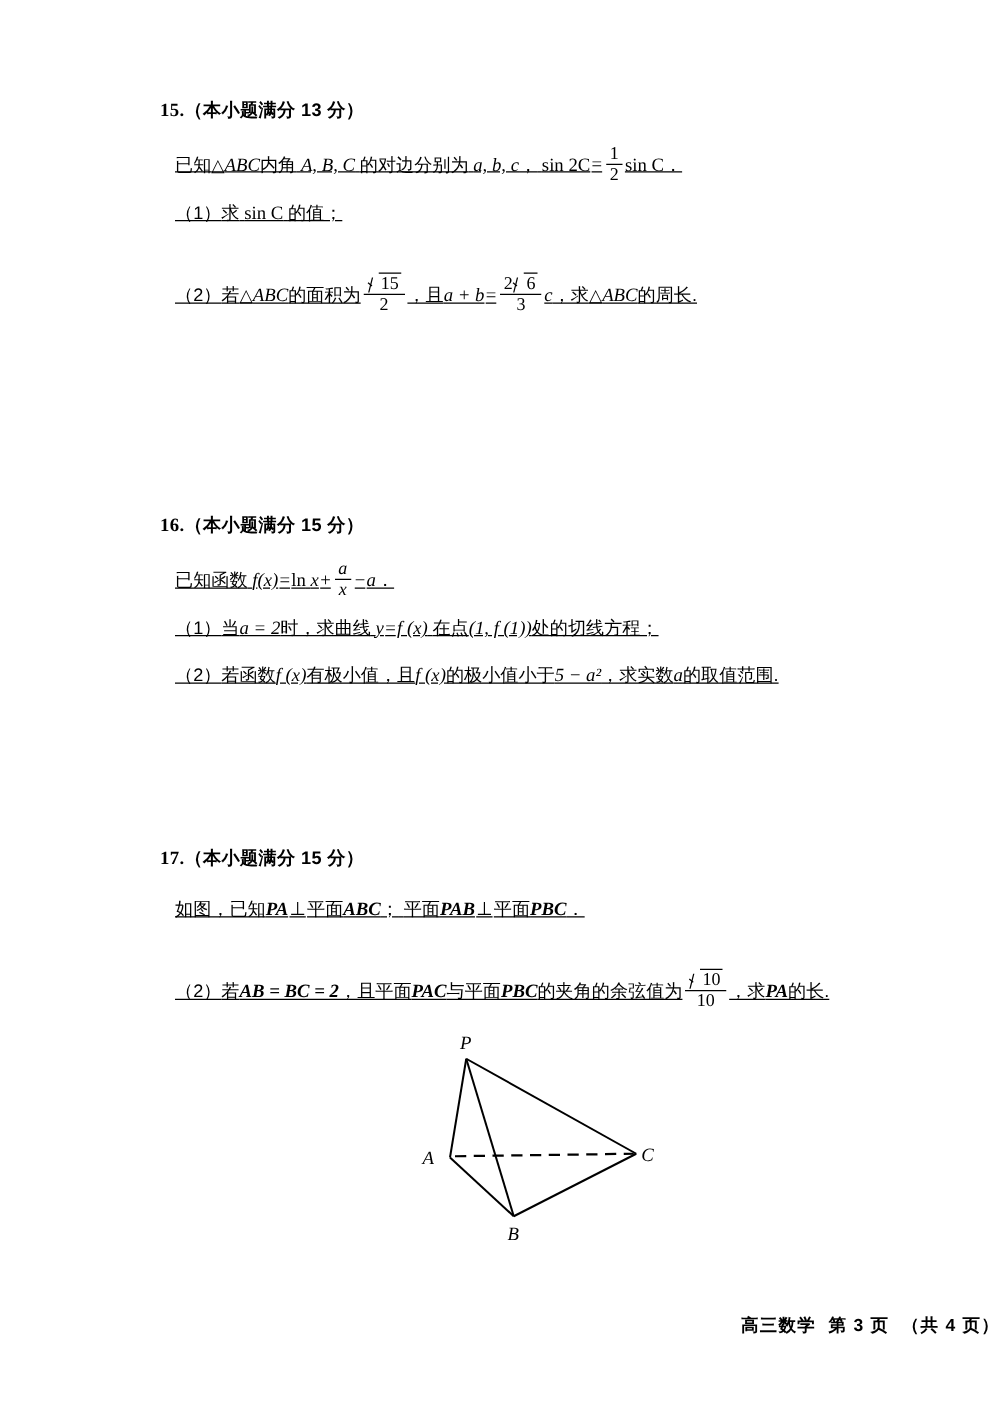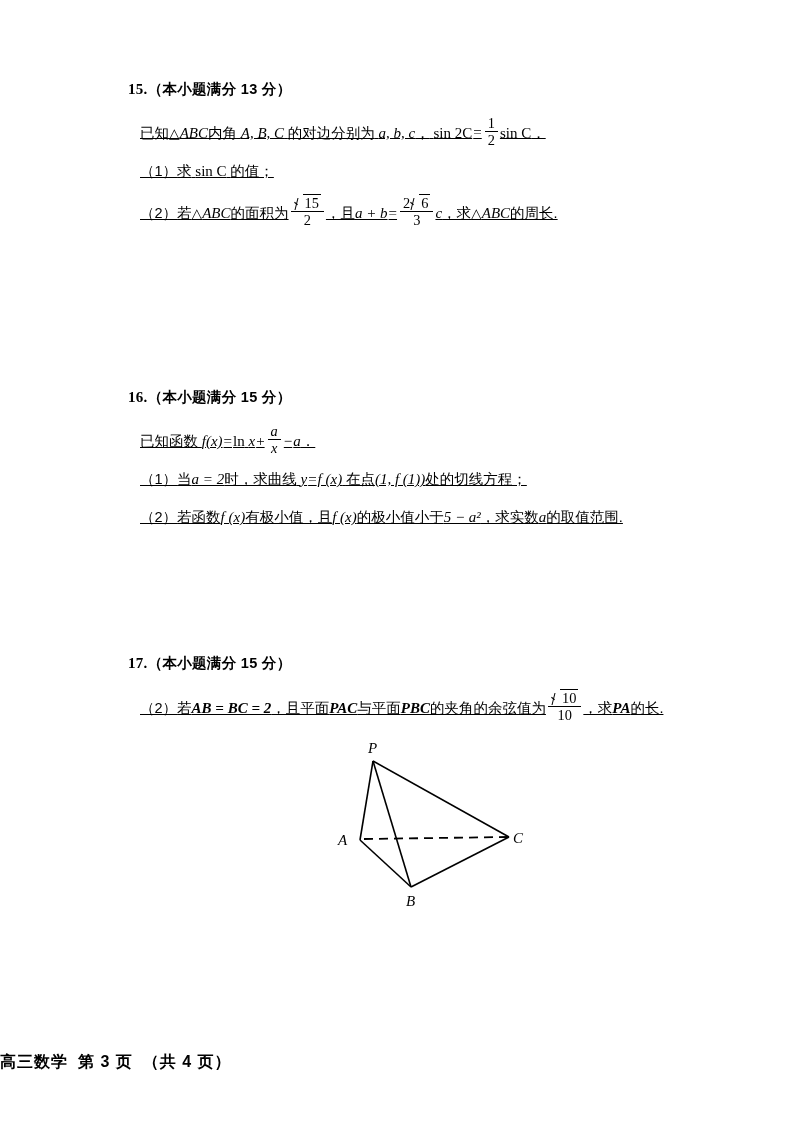--- a/index.html
+++ b/index.html
@@ -59,21 +59,21 @@
     vertical-align: -0.52em;
     text-align: center;
     margin: 0 2px;
     font-size: 0.96em;
     line-height: 1.12;
   }
   .frac .num { display: block; padding: 0 3px; }
   .frac .den { display: block; padding: 0 3px; border-top: 1px solid #000; }
 
   
-  .sqrt { display: inline-block; position: relative; padding-left: 9px; }
+  .sqrt { display: inline-block; position: relative; padding-left: 9px; margin-top: 24px; }
   .sqrt::before {
     content: "";
     position: absolute;
     left: 2px; top: 0.30em; bottom: 0.05em;
     width: 5px;
     border-left: 1px solid #000;
     transform: skewX(-14deg);
   }
   .sqrt::after {
     content: "";
@@ -102,23 +102,23 @@
     margin-top: 16px;
   }
   .figure svg { display: block; }
 
   
   .footer {
     position: absolute;
     left: 0;
     right: 0;
     top: 1052px;
-    text-align: left;
+    text-align: right;
     font-family: "Liberation Sans", sans-serif;
-    font-size: 16px;
+    font-size: 14px;
     font-weight: bold;
     letter-spacing: 1px;
   }
   .footer .sep { display: inline-block; width: 10px; }
 </style>
 </head>
 <body>
 
 <div class="page">
   <div class="content">
@@ -161,20 +161,23 @@
       </div>
     </div>
 
     <div class="spacer-b"></div>
 
     <div class="problem">
       <div class="prob-head">
         <span class="mn">17.</span><span class="zh">（本小题满分 15 分）</span>
       </div>
 
+      <div class="prob-line">
+        <span class="zh">如图，已知</span><span class="mb">PA</span><span class="op">⊥</span><span class="zh">平面</span><span class="mb">ABC</span><span class="zh">；</span>&nbsp;<span class="zh">平面</span><span class="mb">PAB</span><span class="op">⊥</span><span class="zh">平面</span><span class="mb">PBC</span><span class="zh">．</span>
+      </div>
 
 
       <div class="prob-line">
         <span class="zh">（2）</span><span class="zh">若</span><span class="mb">AB = BC = 2</span><span class="zh">，且平面</span><span class="mb">PAC</span><span class="zh">与平面</span><span class="mb">PBC</span><span class="zh">的夹角的余弦值为</span><span class="frac"><span class="num"><span class="sqrt"><span class="rad mn">10</span></span></span><span class="den mn">10</span></span><span class="zh">，求</span><span class="mb">PA</span><span class="zh">的长.</span>
       </div>
 
       <div class="figure">
         <svg width="560" height="180" viewBox="0 0 560 180">
 
           <line x1="245" y1="22" x2="232" y2="101" stroke="#000" stroke-width="1.6"></line>

